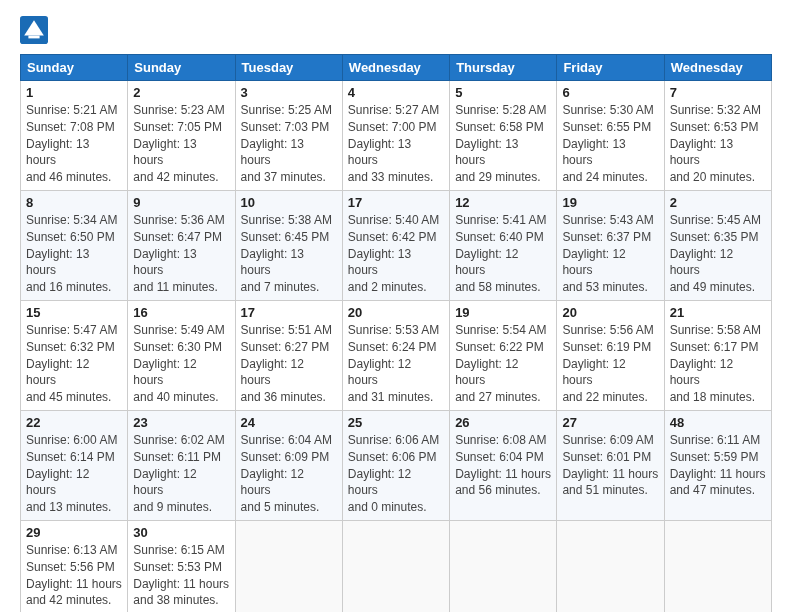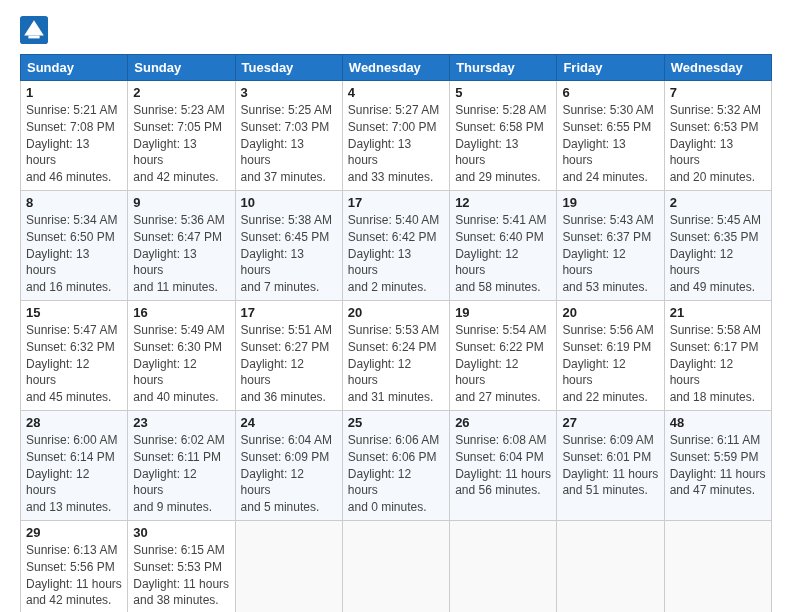--- a/index.html
+++ b/index.html
@@ -211,21 +211,21 @@
             <span class="day-num">20</span>
             <div class="day-info">Sunrise: 5:56 AM<br>Sunset: 6:19 PM<br>Daylight: 12 hours<br>and 22 minutes.</div>
           </td>
           <td>
             <span class="day-num">21</span>
             <div class="day-info">Sunrise: 5:58 AM<br>Sunset: 6:17 PM<br>Daylight: 12 hours<br>and 18 minutes.</div>
           </td>
         </tr>
         <tr>
           <td>
-            <span class="day-num">28</span>
+            <span class="day-num">22</span>
             <div class="day-info">Sunrise: 6:00 AM<br>Sunset: 6:14 PM<br>Daylight: 12 hours<br>and 13 minutes.</div>
           </td>
           <td>
             <span class="day-num">23</span>
             <div class="day-info">Sunrise: 6:02 AM<br>Sunset: 6:11 PM<br>Daylight: 12 hours<br>and 9 minutes.</div>
           </td>
           <td>
             <span class="day-num">24</span>
             <div class="day-info">Sunrise: 6:04 AM<br>Sunset: 6:09 PM<br>Daylight: 12 hours<br>and 5 minutes.</div>
           </td>

